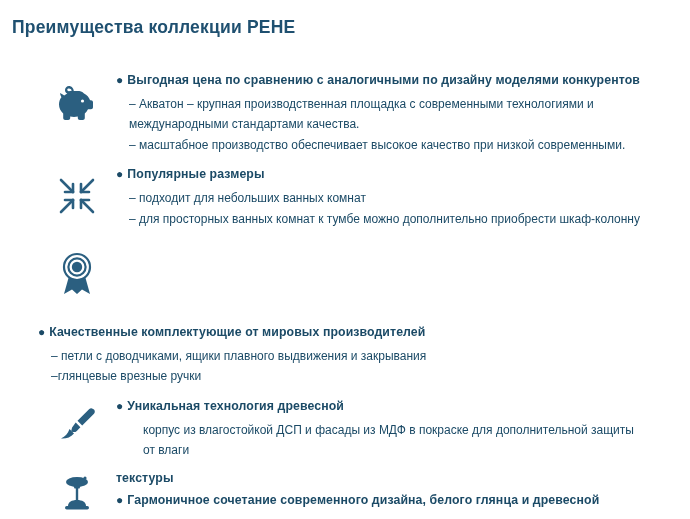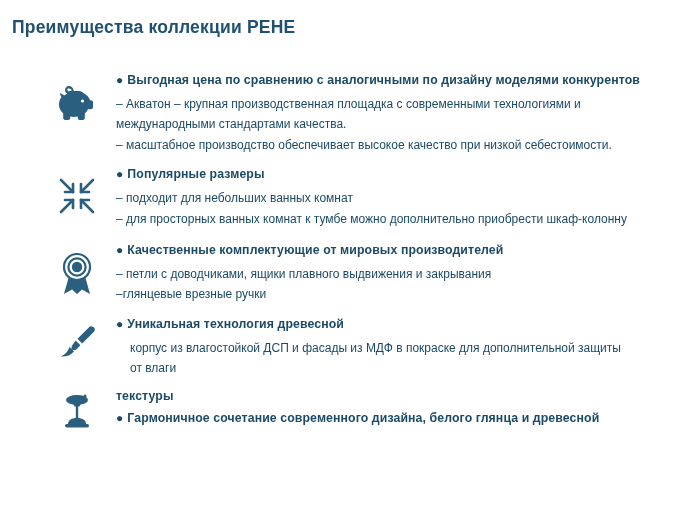--- a/index.html
+++ b/index.html
@@ -70,30 +70,30 @@
   }
   .bullet-dot {
     font-size: 12px;
     margin-right: 4px;
   }
   .sub-line {
     font-size: 12px;
     font-weight: normal;
     color: #1b4a66;
     line-height: 1.55;
-    margin: 0 0 2px 0;
+    margin: 0 0 2px 13px;
   }
   .sub-line.indent {
     padding-left: 14px;
   }
 
   
   .row-1 { margin-bottom: 10px; }
   .row-2 { margin-bottom: 12px; }
-  .row-3 { margin-bottom: 10px; }
+  .row-3 { margin-bottom: 10px; flex-direction: column; }
   .row-4 { margin-bottom: 8px; }
   .row-5 { margin-bottom: 0; }
 
   .row-1 .row-icon { padding-top: 8px; }
   .row-2 .row-icon { padding-top: 6px; }
   .row-3 .row-icon { padding-top: 4px; }
   .row-4 .row-icon { padding-top: 4px; }
   .row-5 .row-icon { padding-top: 2px; }
 
   svg { display: block; }
@@ -115,21 +115,21 @@
             <circle cx="33.5" cy="21" r="1.6" fill="#ffffff"></circle>
           </g>
         </svg>
       </div>
       <div class="row-body">
         <p class="bullet-line">
           <span class="bullet-dot">●</span><span>Выгодная цена по сравнению с аналогичными по дизайну моделями конкурентов</span>
         </p>
         <p class="sub-line">– Акватон – крупная производственная площадка с современными технологиями и</p>
         <p class="sub-line">международными стандартами качества.</p>
-        <p class="sub-line">– масштабное производство обеспечивает высокое качество при низкой себестоимости.</p>
+        <p class="sub-line">– масштабное производство обеспечивает высокое качество при низкой современными.</p>
       </div>
     </div>
 
     <div class="row row-2">
       <div class="row-icon">
         <svg width="56" height="48" viewBox="0 0 56 48" fill="none" stroke="#2b5f80" stroke-width="2.6" stroke-linecap="round" stroke-linejoin="round">
           <path d="M12 8 L24 20"></path>
           <path d="M24 20 L24 12"></path>
           <path d="M24 20 L16 20"></path>
           <path d="M44 8 L32 20"></path>

